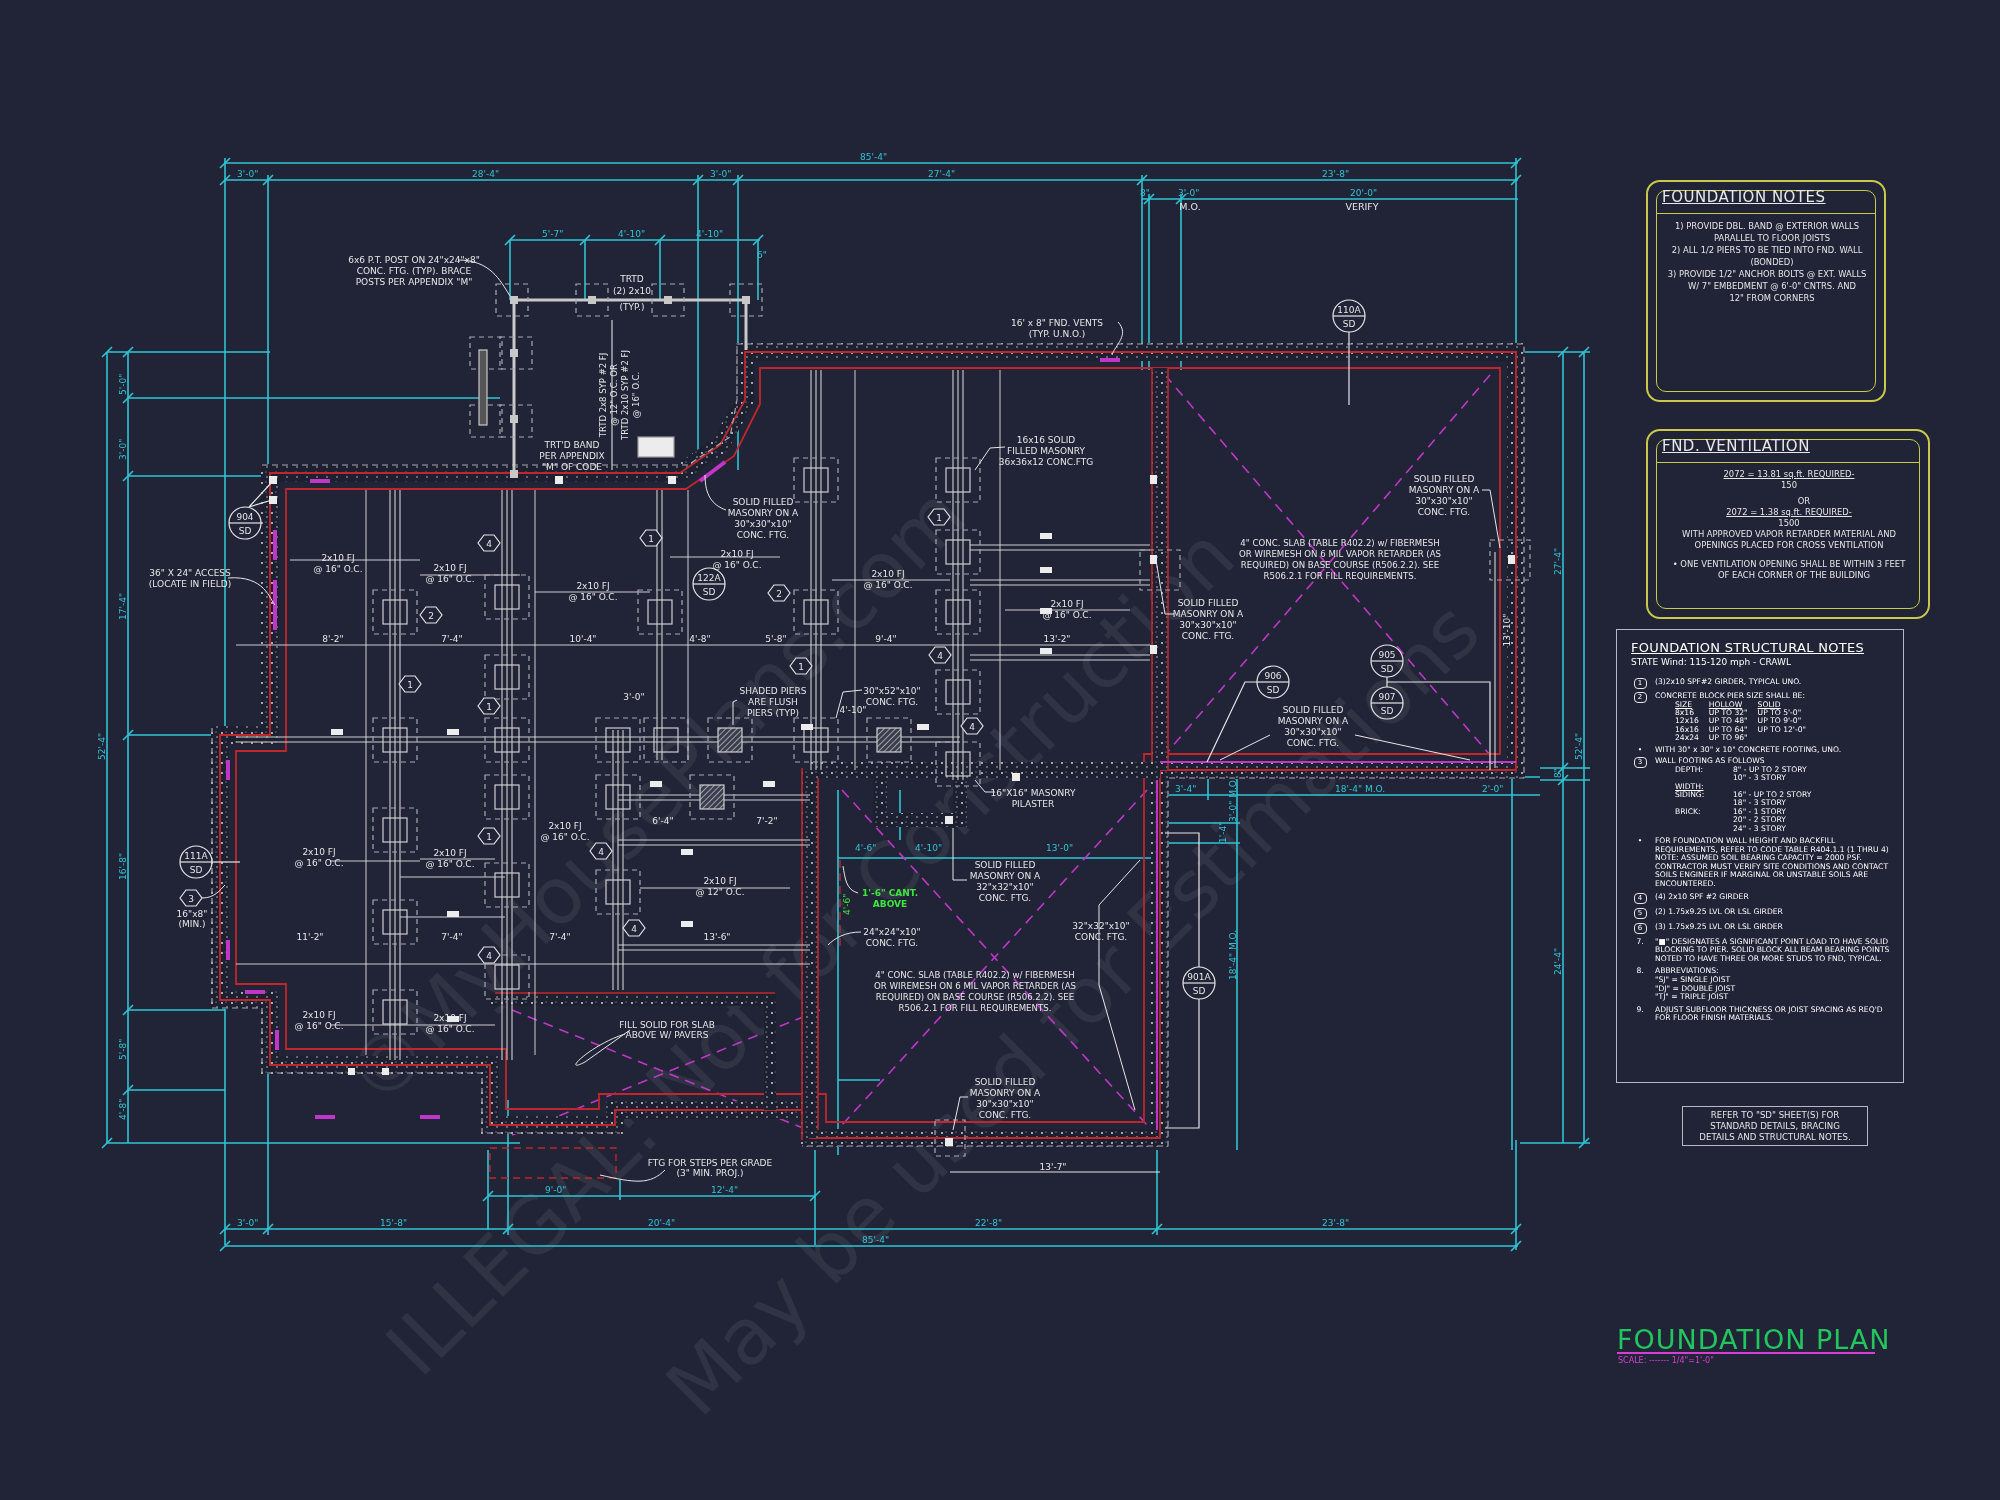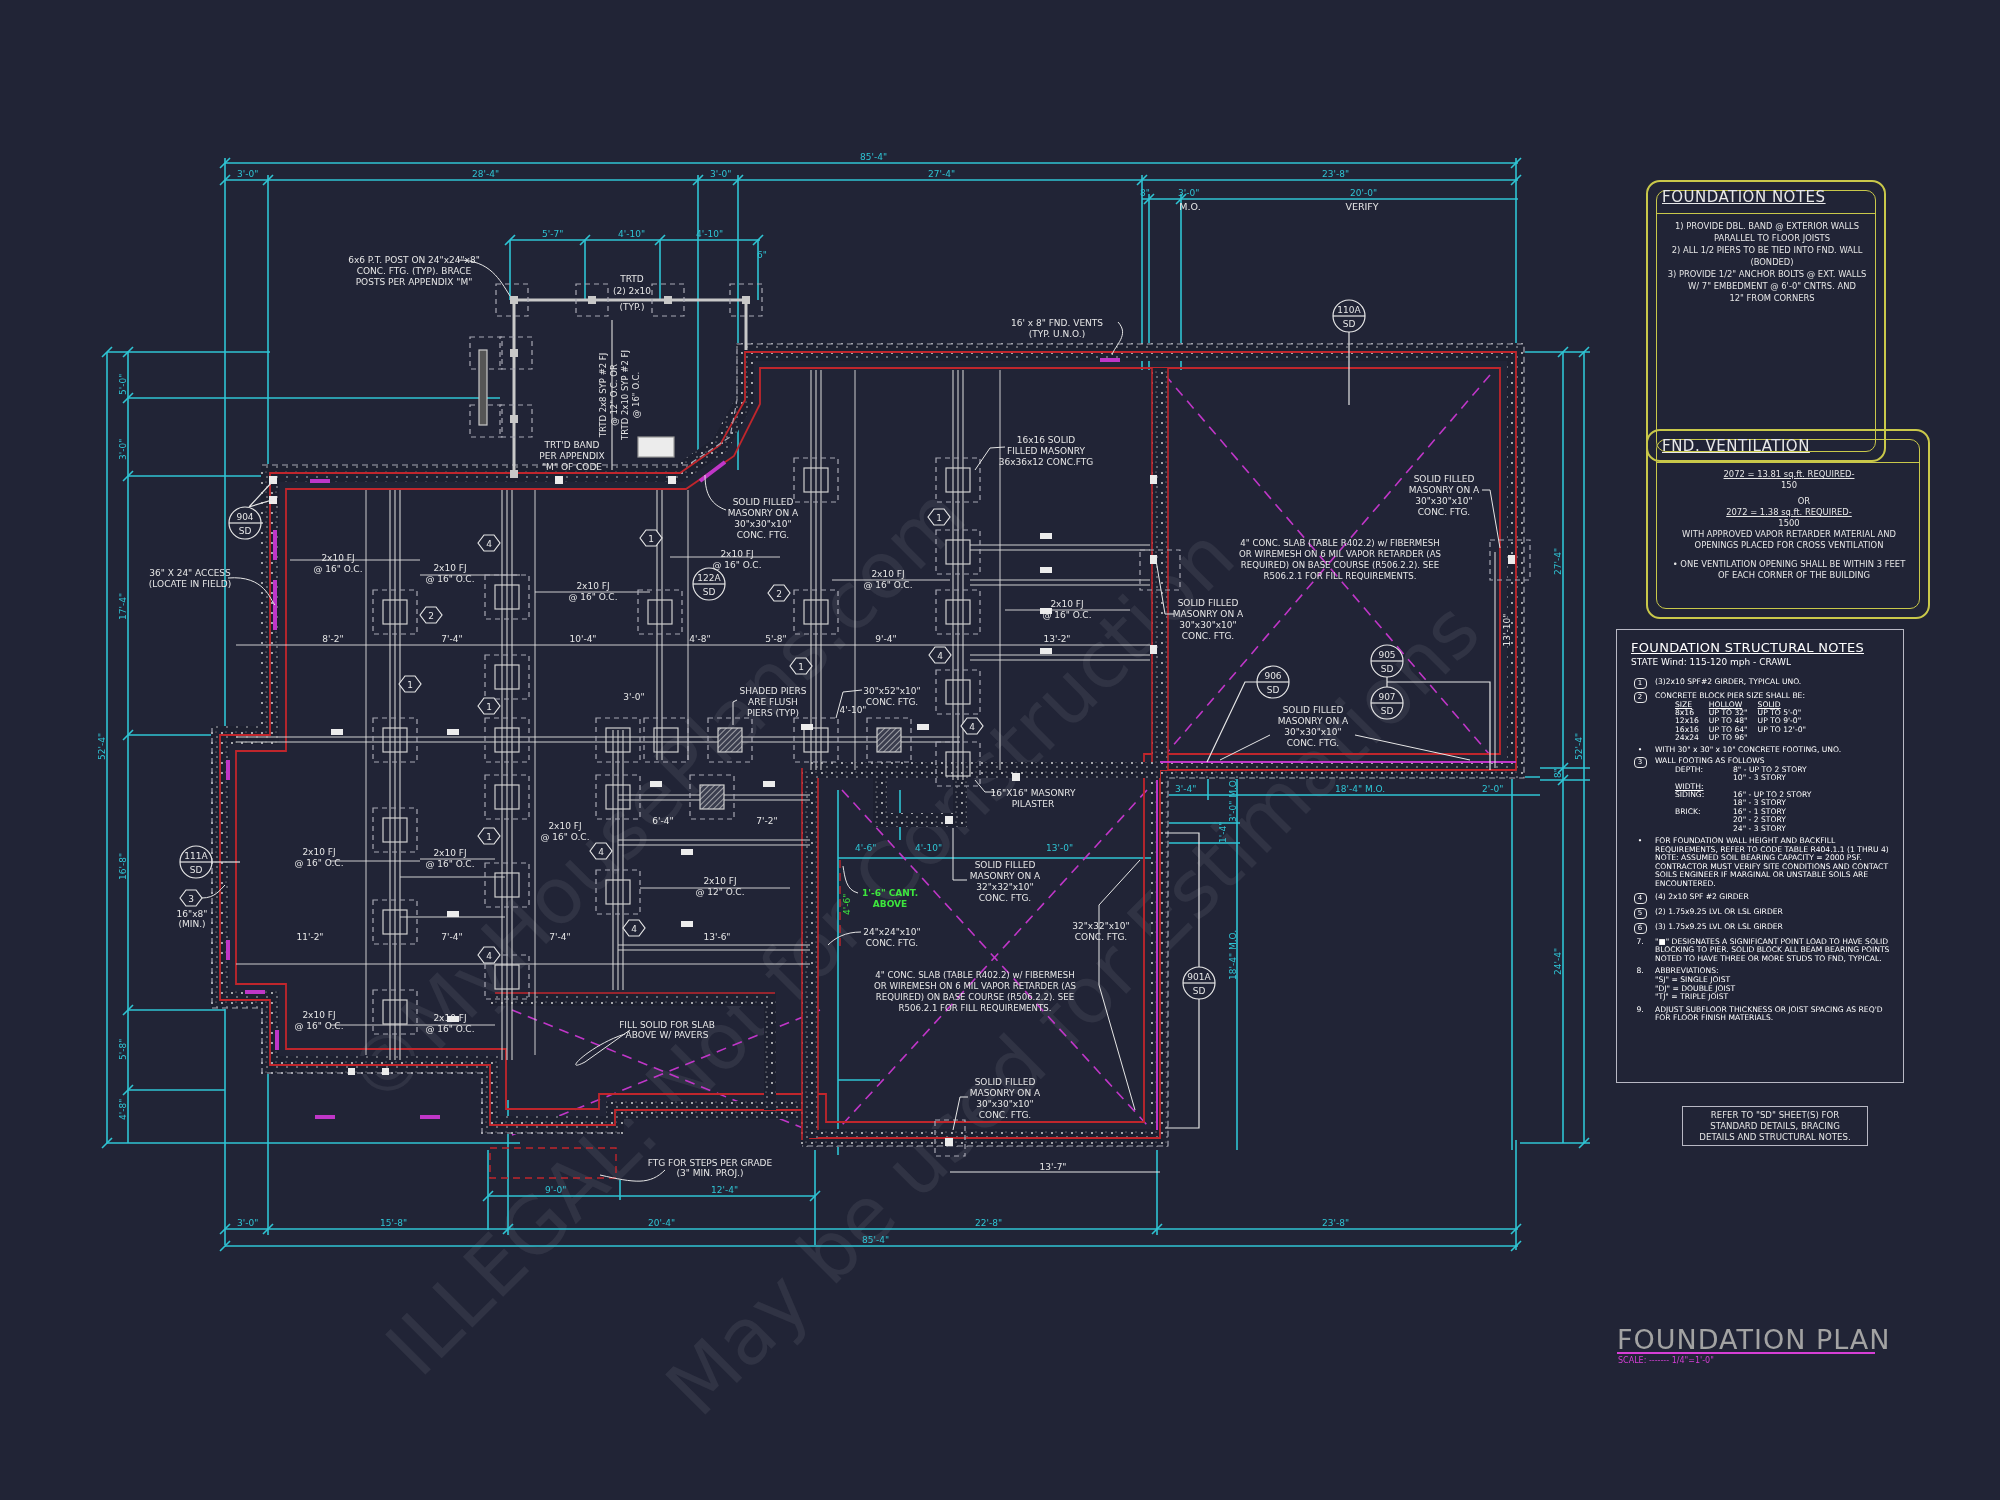--- a/index.html
+++ b/index.html
@@ -17,21 +17,21 @@
   .struct .title { position:absolute; left:14px; top:10px; font-size:13px; text-decoration:underline; letter-spacing:0.3px;}
   .struct .sub { position:absolute; left:14px; top:27px; font-size:9px; }
   .struct .items { position:absolute; left:8px; top:48px; right:6px; font-size:7.6px; line-height:8.6px; }
   .struct .row { display:flex; margin-bottom:3px; }
   .struct .mk { width:30px; flex:none; text-align:center; }
   .struct .hex { display:inline-block; border:1px solid #e6e6e6; border-radius:4px; width:11px; height:9px; line-height:9px; font-size:7px; text-align:center; }
   .struct .tx { flex:1; }
   .struct table { border-collapse:collapse; font-size:7.6px; margin-left:0; }
   .struct td { padding:0 10px 0 0; line-height:8.4px; vertical-align:top; }
   .refbox { position:absolute; left:1682px; top:1106px; width:186px; height:40px; border:1.5px solid #b8b8c4; box-sizing:border-box; color:#e6e6e6; font-size:8.6px; line-height:11px; text-align:center; padding-top:3px; font-family:"DejaVu Sans", sans-serif;}
-  .plan-title { position:absolute; left:1617px; top:1324px; color:#a3a3a3; font-size:27px; letter-spacing:1px; font-family:"DejaVu Sans", sans-serif; font-weight:normal; }
+  .plan-title { position:absolute; left:1617px; top:1324px; color:#22c55e; font-size:27px; letter-spacing:1px; font-family:"DejaVu Sans", sans-serif; font-weight:normal; }
   .plan-rule { position:absolute; left:1617px; top:1352px; width:258px; border-top:2px solid #d63fd6; }
   .plan-scale { position:absolute; left:1618px; top:1356px; color:#d63fd6; font-size:8px; font-family:"DejaVu Sans", sans-serif; }
   svg text { font-family:"DejaVu Sans", sans-serif; }
 </style>
 </head>
 <body>
 
 <div id="sheet">
 
 <svg width="2000" height="1500" viewBox="0 0 2000 1500" style="position:absolute;left:0;top:0">
@@ -746,21 +746,21 @@
     <text x="452" y="940">7'-4"</text>
     <text x="560" y="940">7'-4"</text>
     <text x="717" y="940">13'-6"</text>
     <text x="663" y="824">6'-4"</text>
     <text x="767" y="824">7'-2"</text>
     <text x="634" y="700">3'-0"</text>
     <text x="853" y="713">4'-10"</text>
   </g>
 </svg>
 
-<div class="panel-box note-panel" style="left:1646px;top:180px;width:240px;height:282px;">
+<div class="panel-box note-panel" style="left:1646px;top:180px;width:240px;height:222px;">
   <div class="inner"></div>
   <div class="title">FOUNDATION NOTES</div>
   <div class="hr"></div>
   <div class="body">
     <div class="ln">1) PROVIDE DBL. BAND @ EXTERIOR WALLS</div>
     <div class="ln ind">PARALLEL TO FLOOR JOISTS</div>
     <div class="ln">2) ALL 1/2 PIERS TO BE TIED INTO FND. WALL</div>
     <div class="ln ind">(BONDED)</div>
     <div class="ln">3) PROVIDE 1/2" ANCHOR BOLTS @ EXT. WALLS</div>
     <div class="ln ind">W/ 7" EMBEDMENT @ 6'-0" CNTRS. AND</div>

